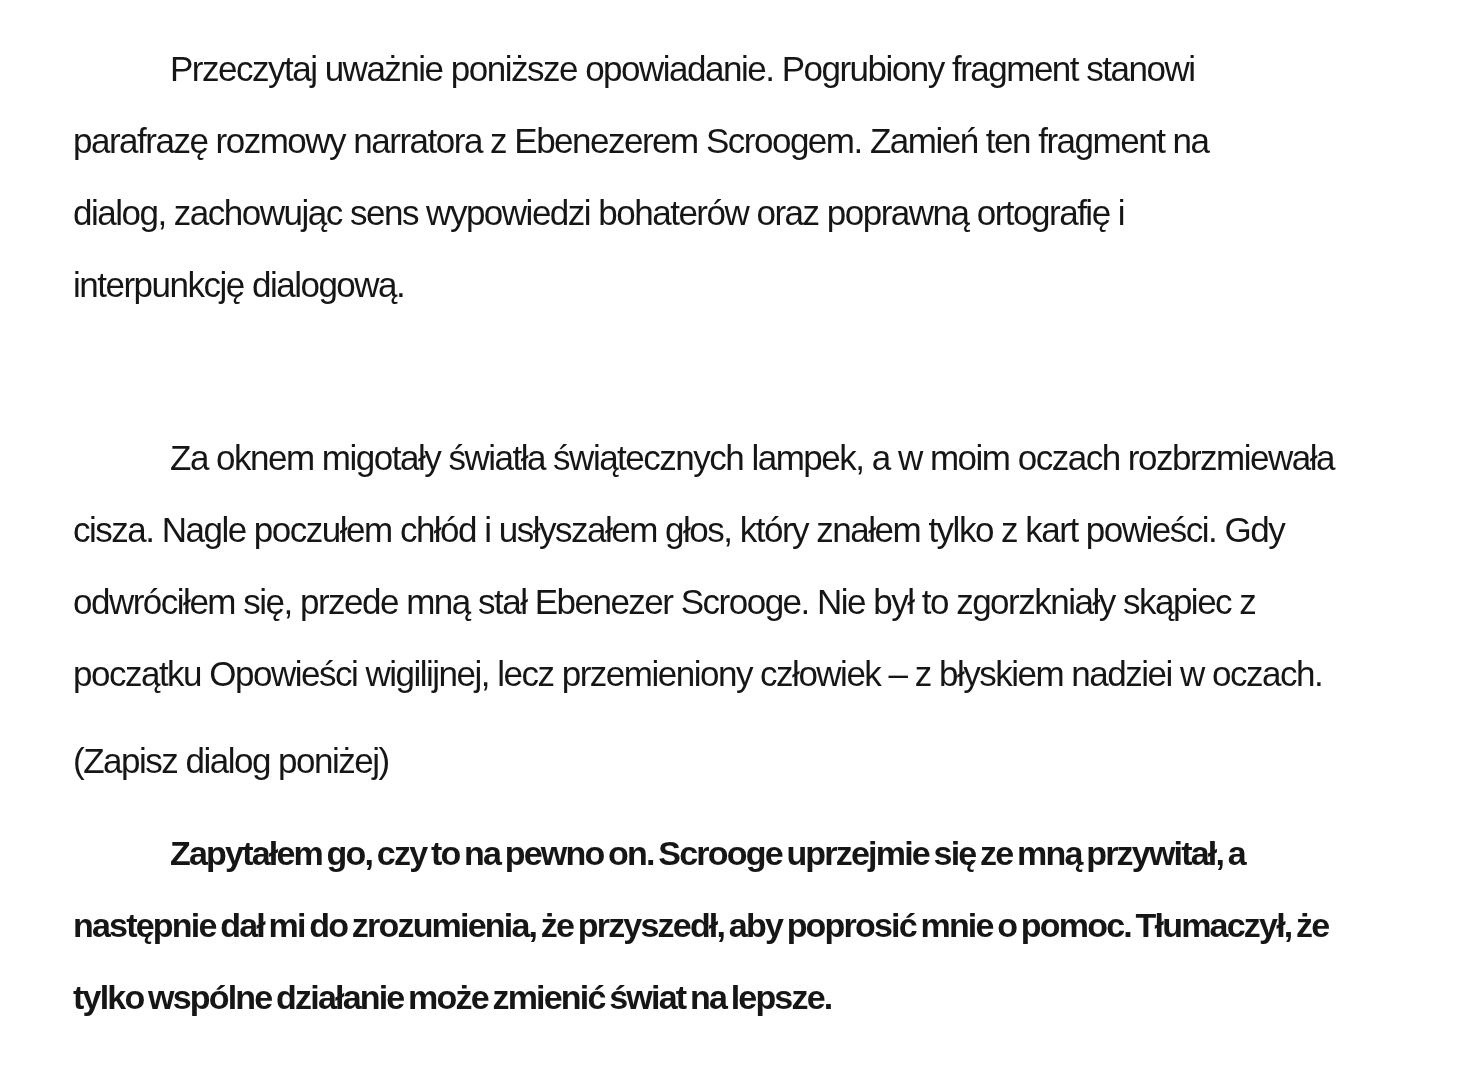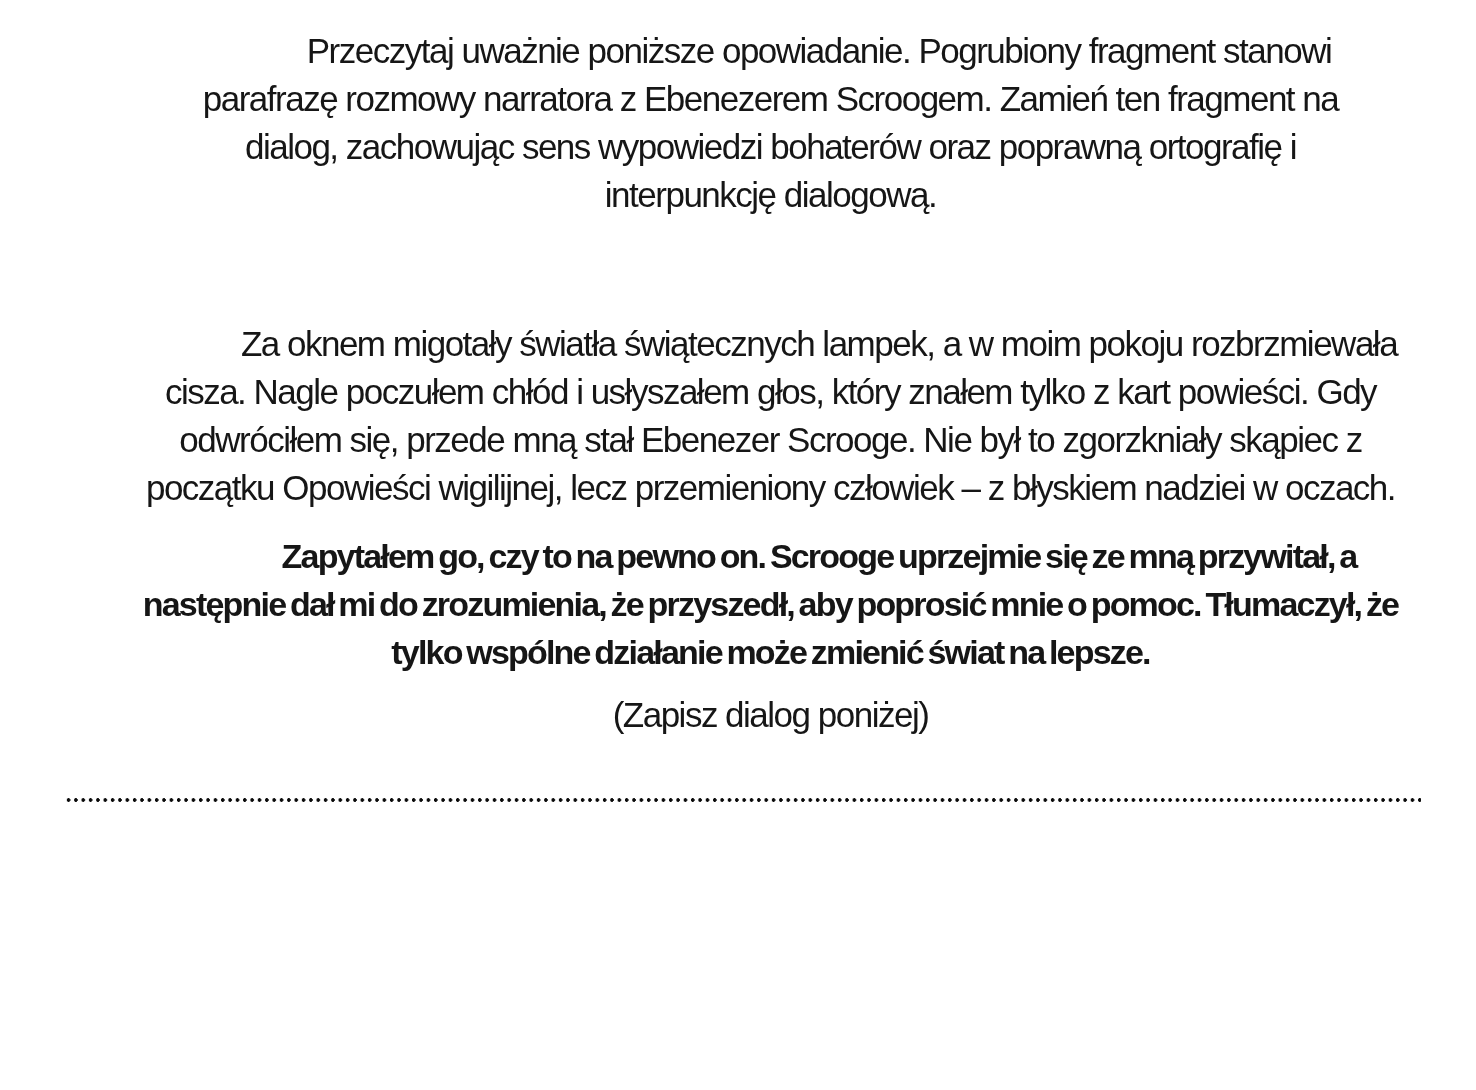--- a/index.html
+++ b/index.html
@@ -12,27 +12,26 @@
     width: 1476px;
     height: 1090px;
     background: #ffffff;
     overflow: hidden;
     box-sizing: border-box;
     padding: 25px 0 0 65px;
     font-family: "Liberation Sans", "DejaVu Sans", sans-serif;
     color: #161616;
   }
   .para {
-    margin: 2px;
+    margin: 8px;
     font-size: 35px;
-    line-height: 48px;
+    line-height: 72px;
     letter-spacing: -1.5px;
     white-space: pre;          
     text-indent: 97px;         
-    text-align: center;
   }
   .para.bold {
     font-weight: 700;
     font-size: 34px;
     letter-spacing: -1.8px;
     word-spacing: -3px;
   }
   .para.no-indent {
     text-indent: 0;
   }
@@ -55,26 +54,26 @@
 <body>
 
 <div class="page">
 
   <p class="para">Przeczytaj uważnie poniższe opowiadanie. Pogrubiony fragment stanowi
 parafrazę rozmowy narratora z Ebenezerem Scroogem. Zamień ten fragment na
 dialog, zachowując sens wypowiedzi bohaterów oraz poprawną ortografię i
 interpunkcję dialogową.</p>
 
 
-  <p class="para gap-large2"><span>Za oknem migotały światła świątecznych lampek, a w moim pokoju rozbrzmiewała
+  <p class="para gap-large2"><span>Za oknem migotały światła świątecznych lampek, a w moim oczach rozbrzmiewała
 cisza. Nagle poczułem chłód i usłyszałem głos, który znałem tylko z kart powieści. Gdy
 odwróciłem się, przede mną stał Ebenezer Scrooge. Nie był to zgorzkniały skąpiec z
 początku </span><span class="italic">Opowieści wigilijnej</span><span>, lecz przemieniony człowiek – z błyskiem nadziei w oczach.</span></p>
 
+  <p class="para italic no-indent gap-note">(Zapisz dialog poniżej)</p>
+
   <p class="para bold gap-small">Zapytałem go, czy to na pewno on. Scrooge uprzejmie się ze mną przywitał, a
 następnie dał mi do zrozumienia, że przyszedł, aby poprosić mnie o pomoc. Tłumaczył, że
 tylko wspólne działanie może zmienić świat na lepsze.</p>
-
-  <p class="para italic no-indent gap-note">(Zapisz dialog poniżej)</p>
 
   <div class="dotted-line"></div>
 
 </div>
 
 </body></html>

